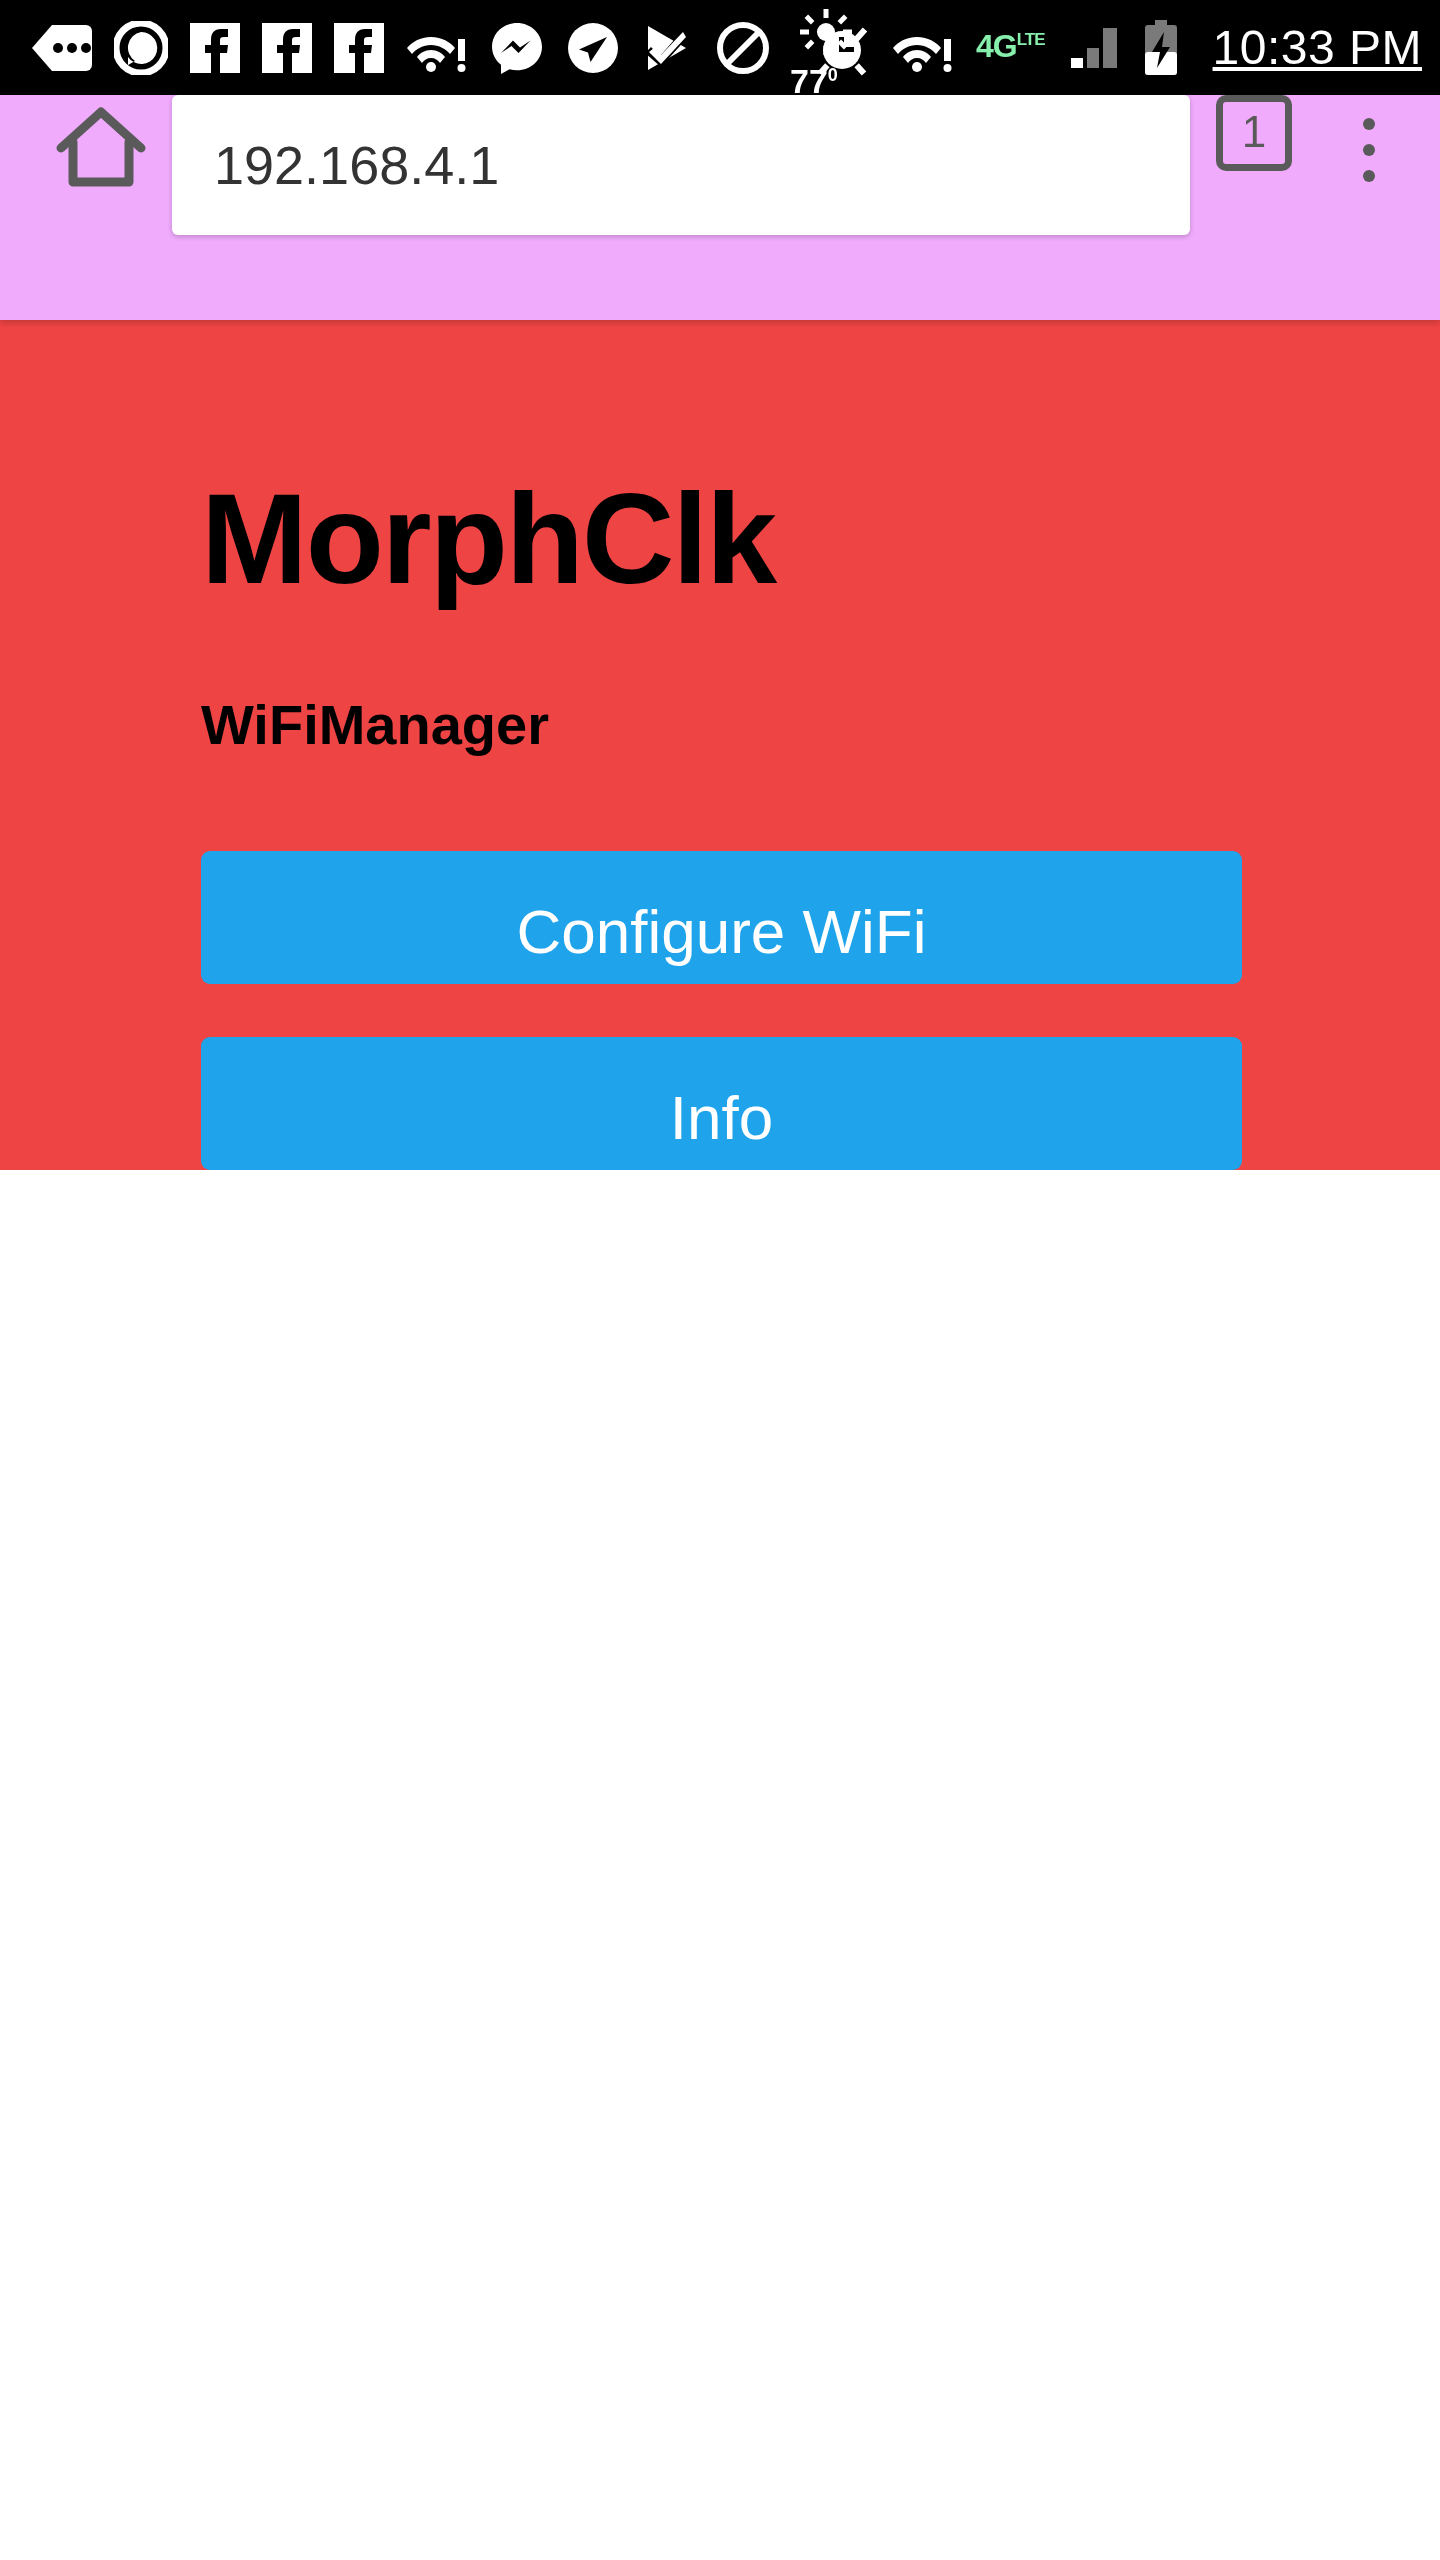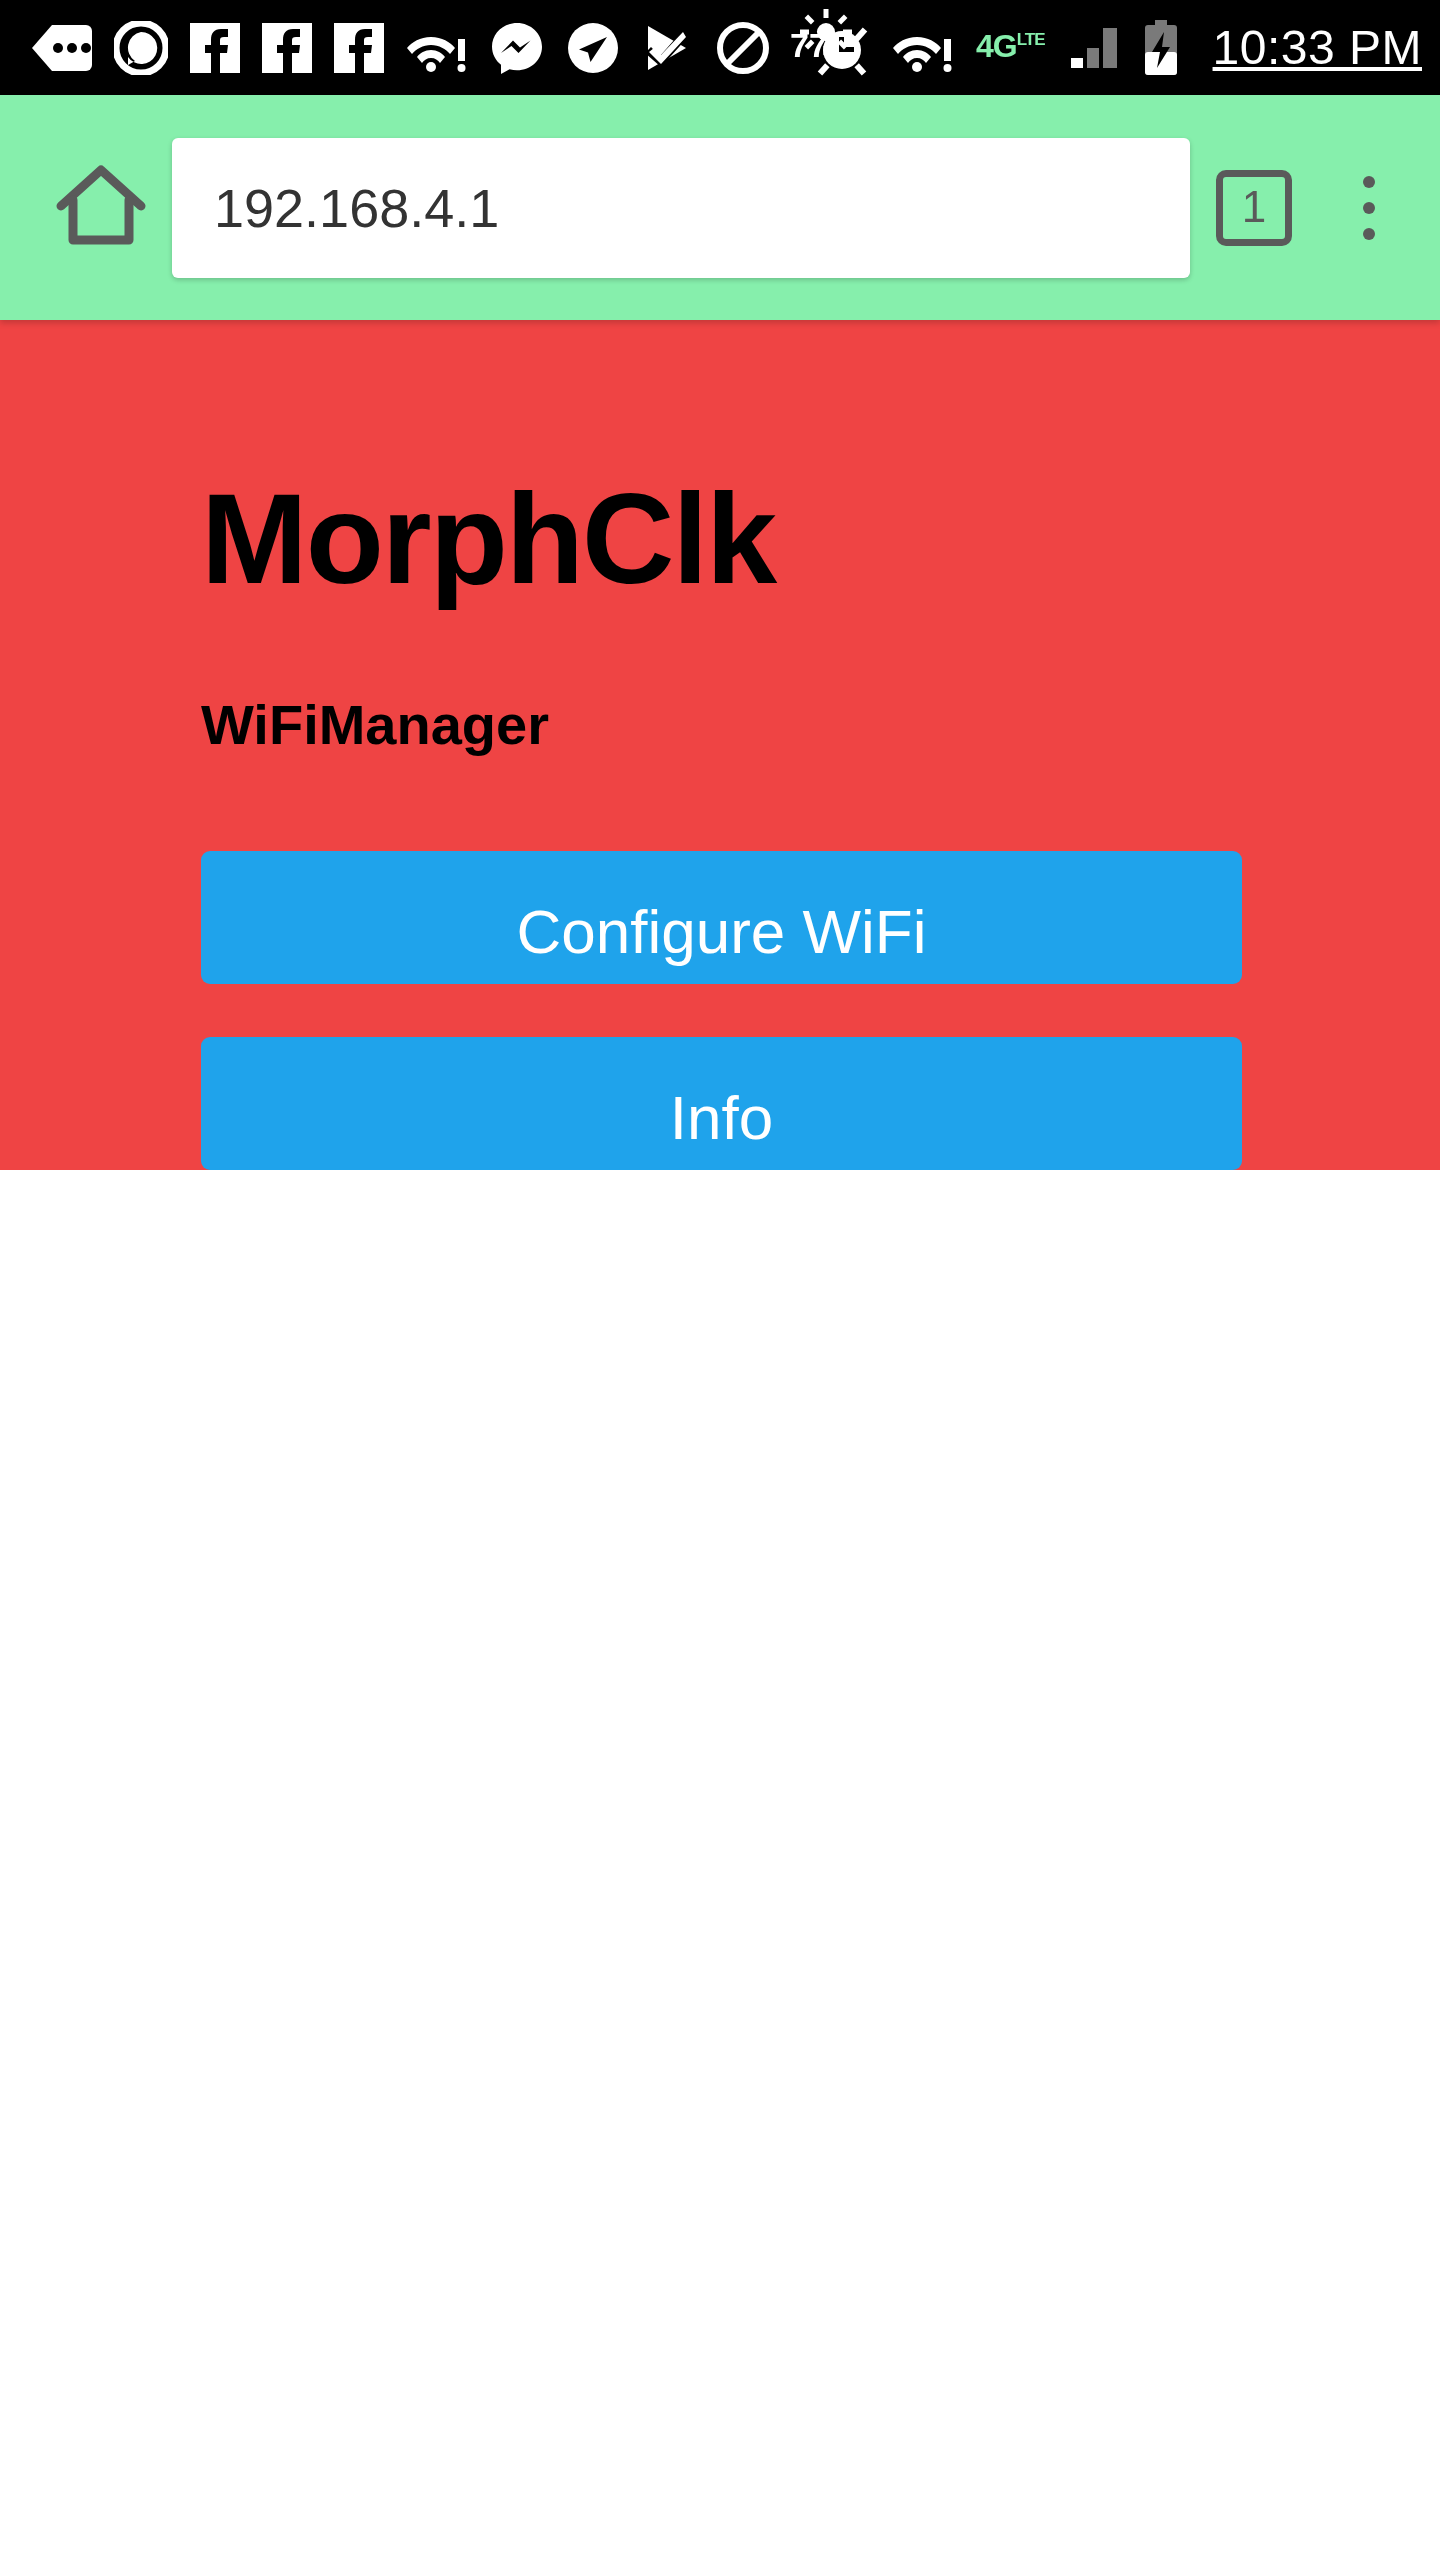--- a/index.html
+++ b/index.html
@@ -65,30 +65,30 @@
     font-size: 34px;
     font-weight: bold;
     font-family: "Liberation Sans", sans-serif;
     line-height: 1;
     position: relative;
     top: 16px;
   }
   .weather-badge sup { font-size: 18px; }
   .weather-wrap { position: relative; width: 66px; height: 72px; }
   .weather-sun { position: absolute; top: -4px; left: 6px; }
-  .weather-temp { position: absolute; bottom: -4px; left: -2px; }
+  .weather-temp { position: absolute; bottom: -4px; left: -2px; margin-top: 36px; }
 
   
   .browser-bar {
     position: relative;
     width: 1440px;
     height: 225px;
-    background: #86efac;
-    display: flex;
-    align-items: center;
+    background: #f0abfc;
+    display: flex;
+    align-items: flex-start;
     padding: 0 34px 0 46px;
     box-shadow: 0 3px 6px rgba(0,0,0,0.18);
     z-index: 5;
   }
   .home-btn {
     flex: 0 0 auto;
     width: 110px;
     height: 110px;
     display: flex;
     align-items: center;

